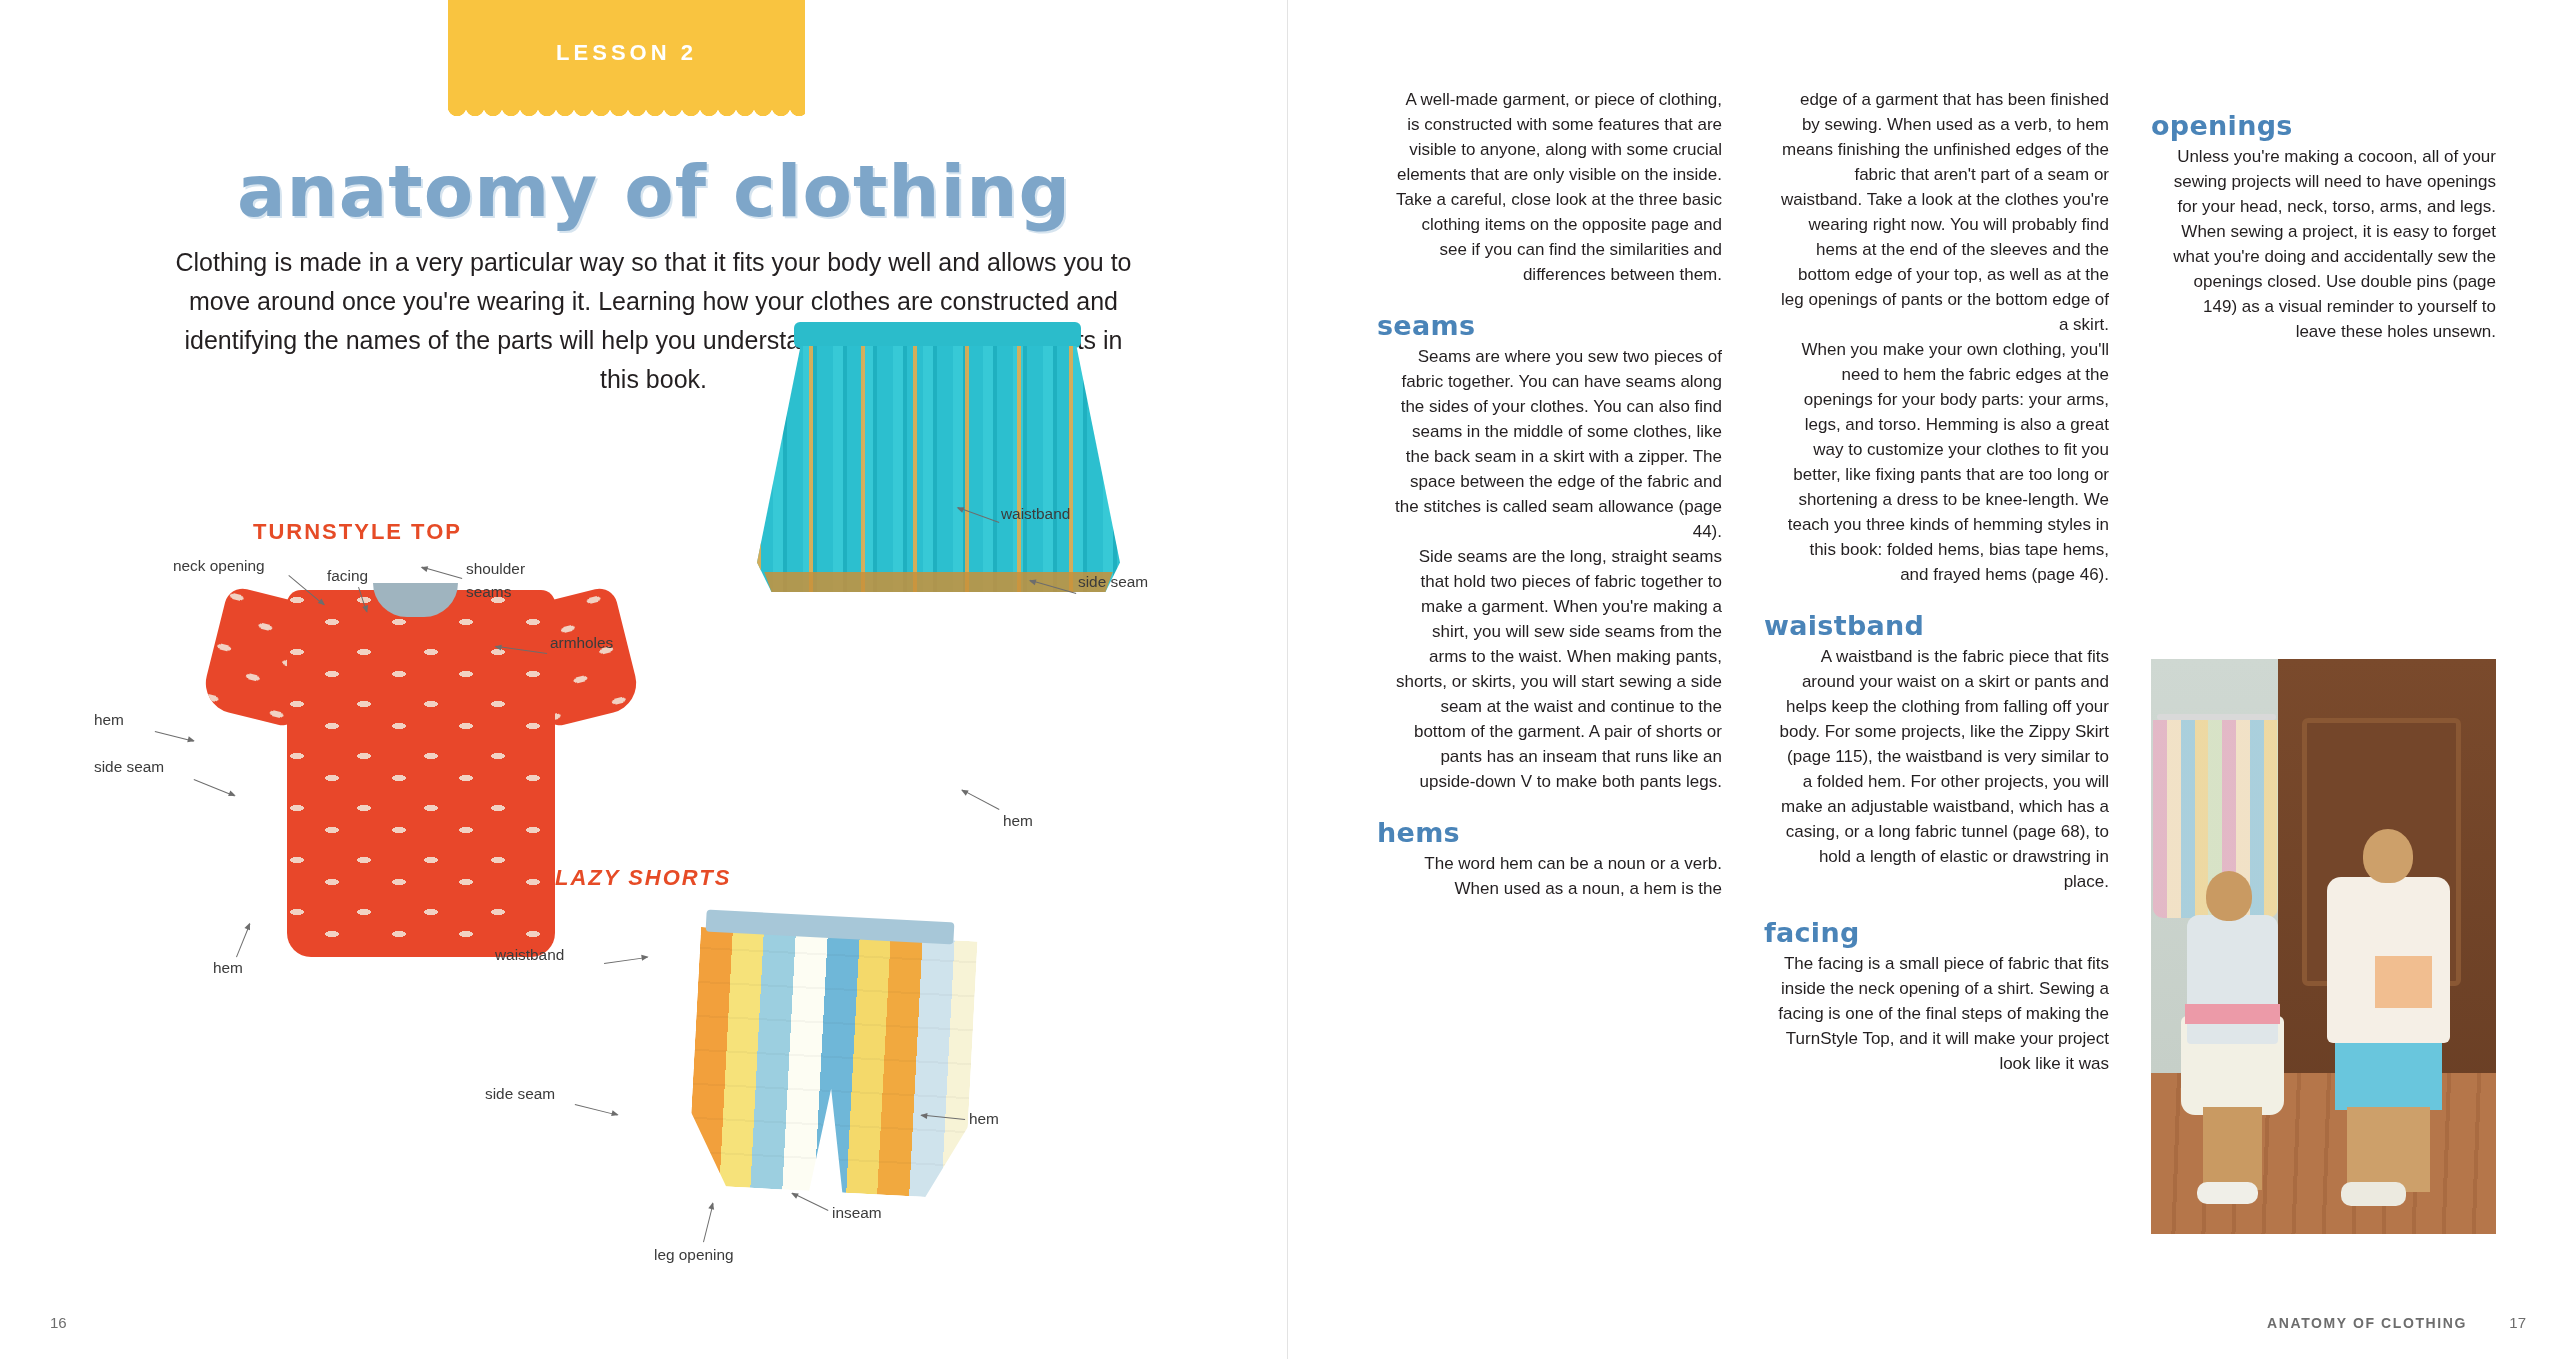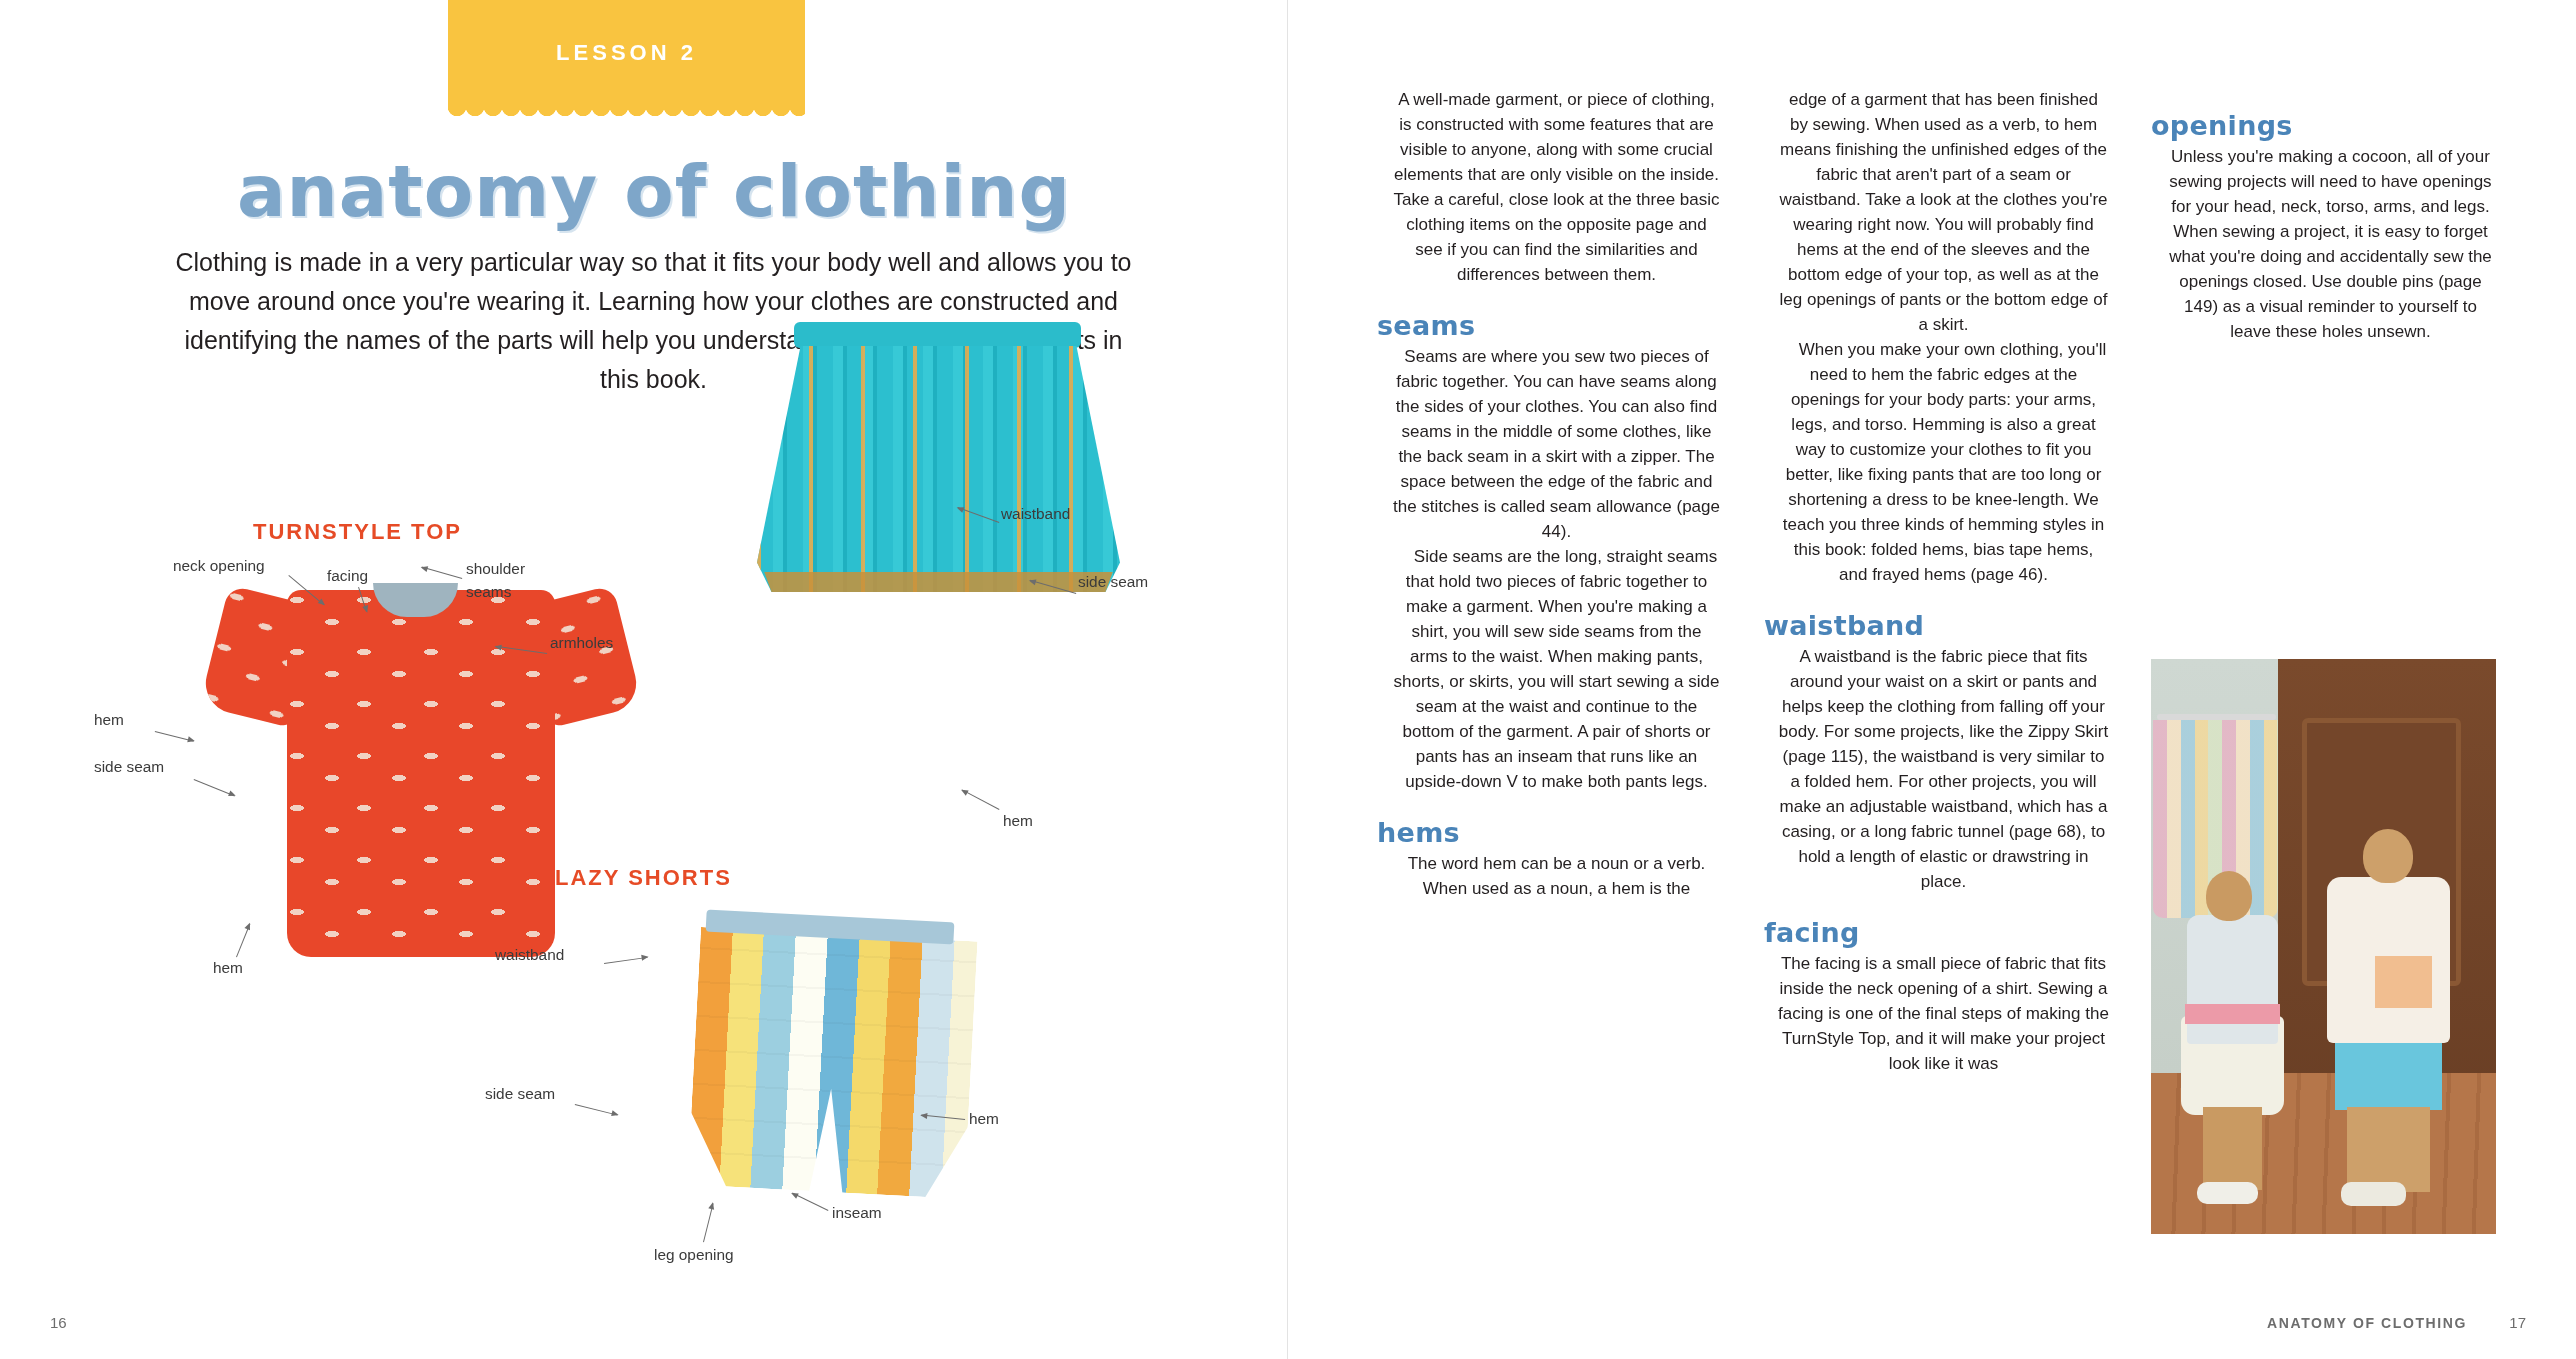--- a/index.html
+++ b/index.html
@@ -259,21 +259,21 @@
   }
   .col {
     width: 345px;
     font-size: 17px;
     line-height: 25px;
     color: #231f20;
     position: relative;
   }
   .col p {
     margin: 0 0 0 14px;
-    text-align: center;
+    text-align: right;
   }
   .col p.indent { text-indent: 18px; }
   .subhead {
     font-family: "DejaVu Sans", sans-serif;
     font-size: 27px;
     font-weight: bold;
     color: #4a84b8;
     margin: 26px 0 6px 0;
     letter-spacing: 0.3px;
   }
@@ -433,21 +433,21 @@
 
     <div class="callout" style="left:1001px; top:505px;">waistband</div>
     <div class="arrow" style="left:999px; top:523px; width:44px; transform:rotate(200deg);"></div>
 
     <div class="callout" style="left:1078px; top:573px;">side seam</div>
     <div class="arrow" style="left:1076px; top:594px; width:48px; transform:rotate(196deg);"></div>
 
     <div class="callout" style="left:1003px; top:812px;">hem</div>
     <div class="arrow" style="left:999px; top:810px; width:42px; transform:rotate(208deg);"></div>
 
-    <div class="item-title" style="left:555px; top:865px;">LAZY SHORTS</div>
+    <div class="item-title" style="left:555px; top:865px;font-style:italic;">LAZY SHORTS</div>
 
     <div class="garment shorts-wrap">
       <div class="shorts-body"></div>
       <div class="shorts-band"></div>
     </div>
 
     <div class="callout" style="left:495px; top:946px;">waistband</div>
     <div class="arrow" style="left:604px; top:963px; width:44px; transform:rotate(-8deg);"></div>
 
     <div class="callout" style="left:485px; top:1085px;">side seam</div>

